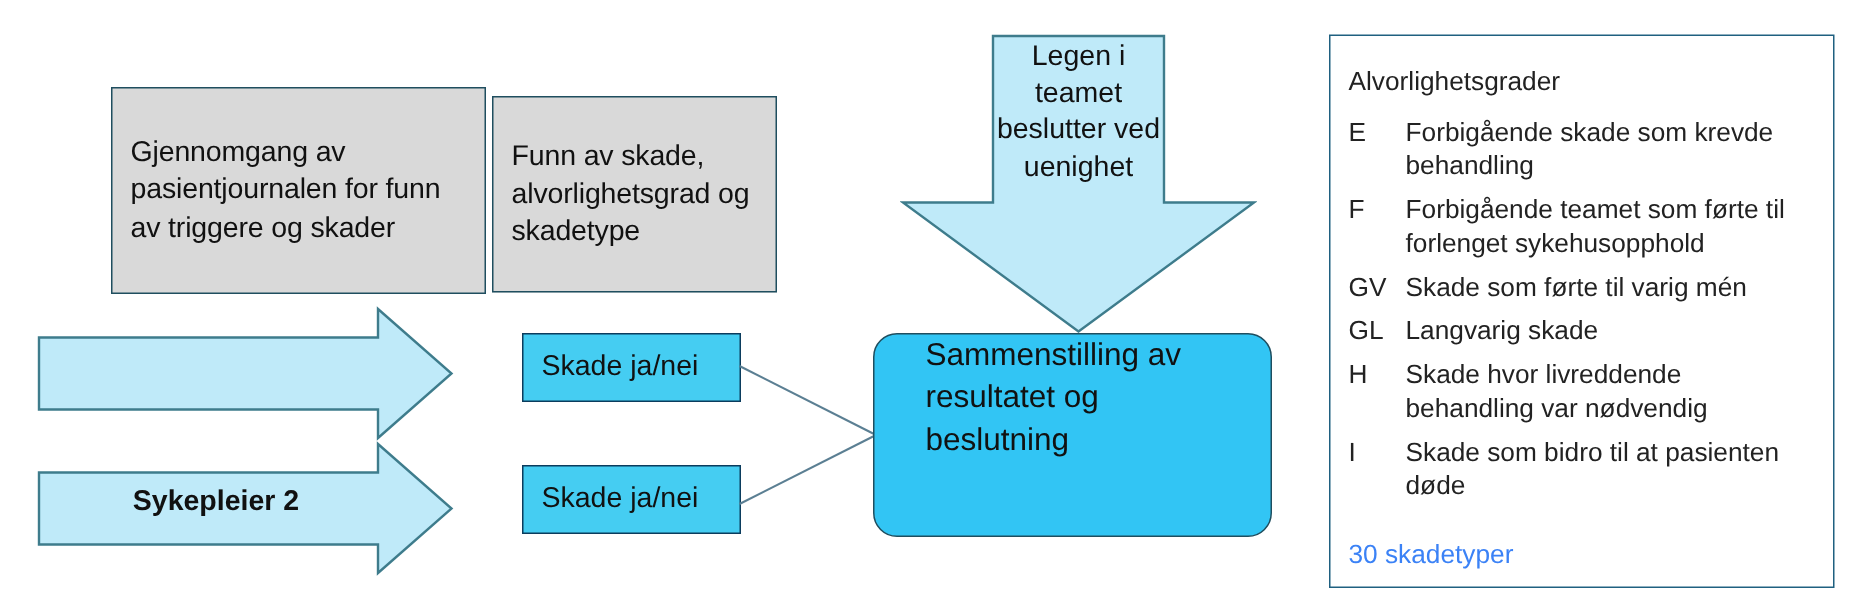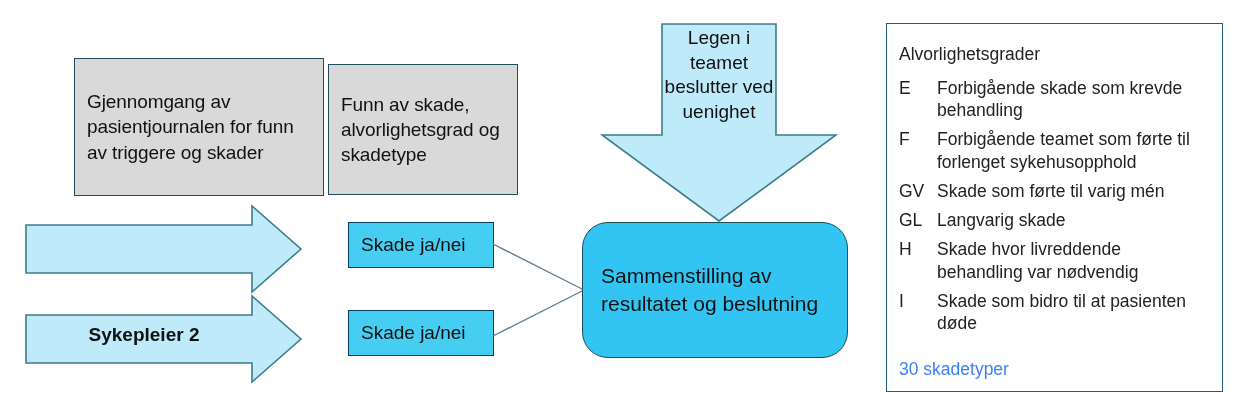--- a/index.html
+++ b/index.html
@@ -42,27 +42,27 @@
     align-items: center;
     color: #111111;
     font-size: 19px;
   }
   .cyan-box .txt { padding: 0 12px; }
 
   
   .round-box {
     background: #32C5F4;
     border: 1.5px solid #1F4E5F;
-    border-radius: 26px;
-    box-sizing: border-box;
-    display: flex;
-    align-items: center;
+    border-radius: 16px;
+    box-sizing: border-box;
+    display: flex;
     color: #111111;
     font-size: 21px;
     line-height: 1.35;
+    padding-left: 16px;
   }
   .round-box .txt { padding: 0 18px; }
 
   
   .arrow-wrap { pointer-events: none; }
   .arrow-label {
     position: absolute;
     display: flex;
     align-items: center;
     justify-content: center;

